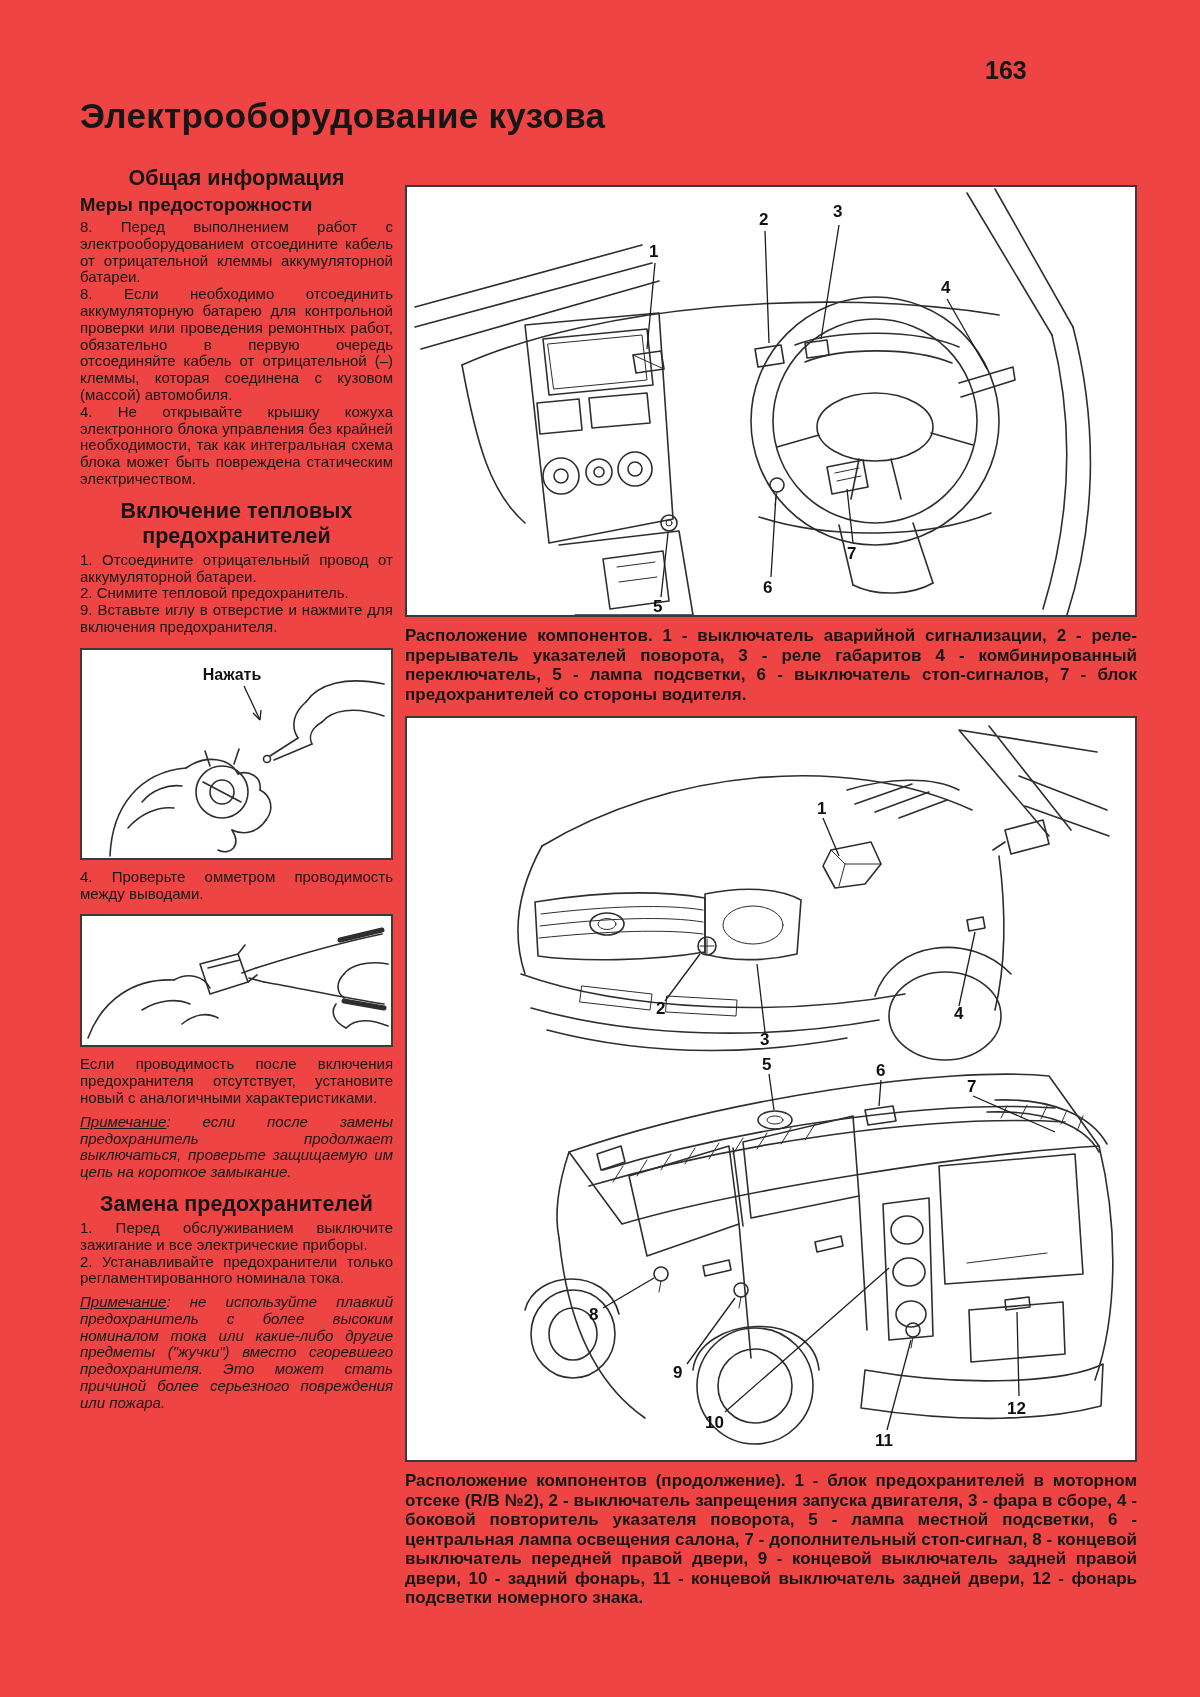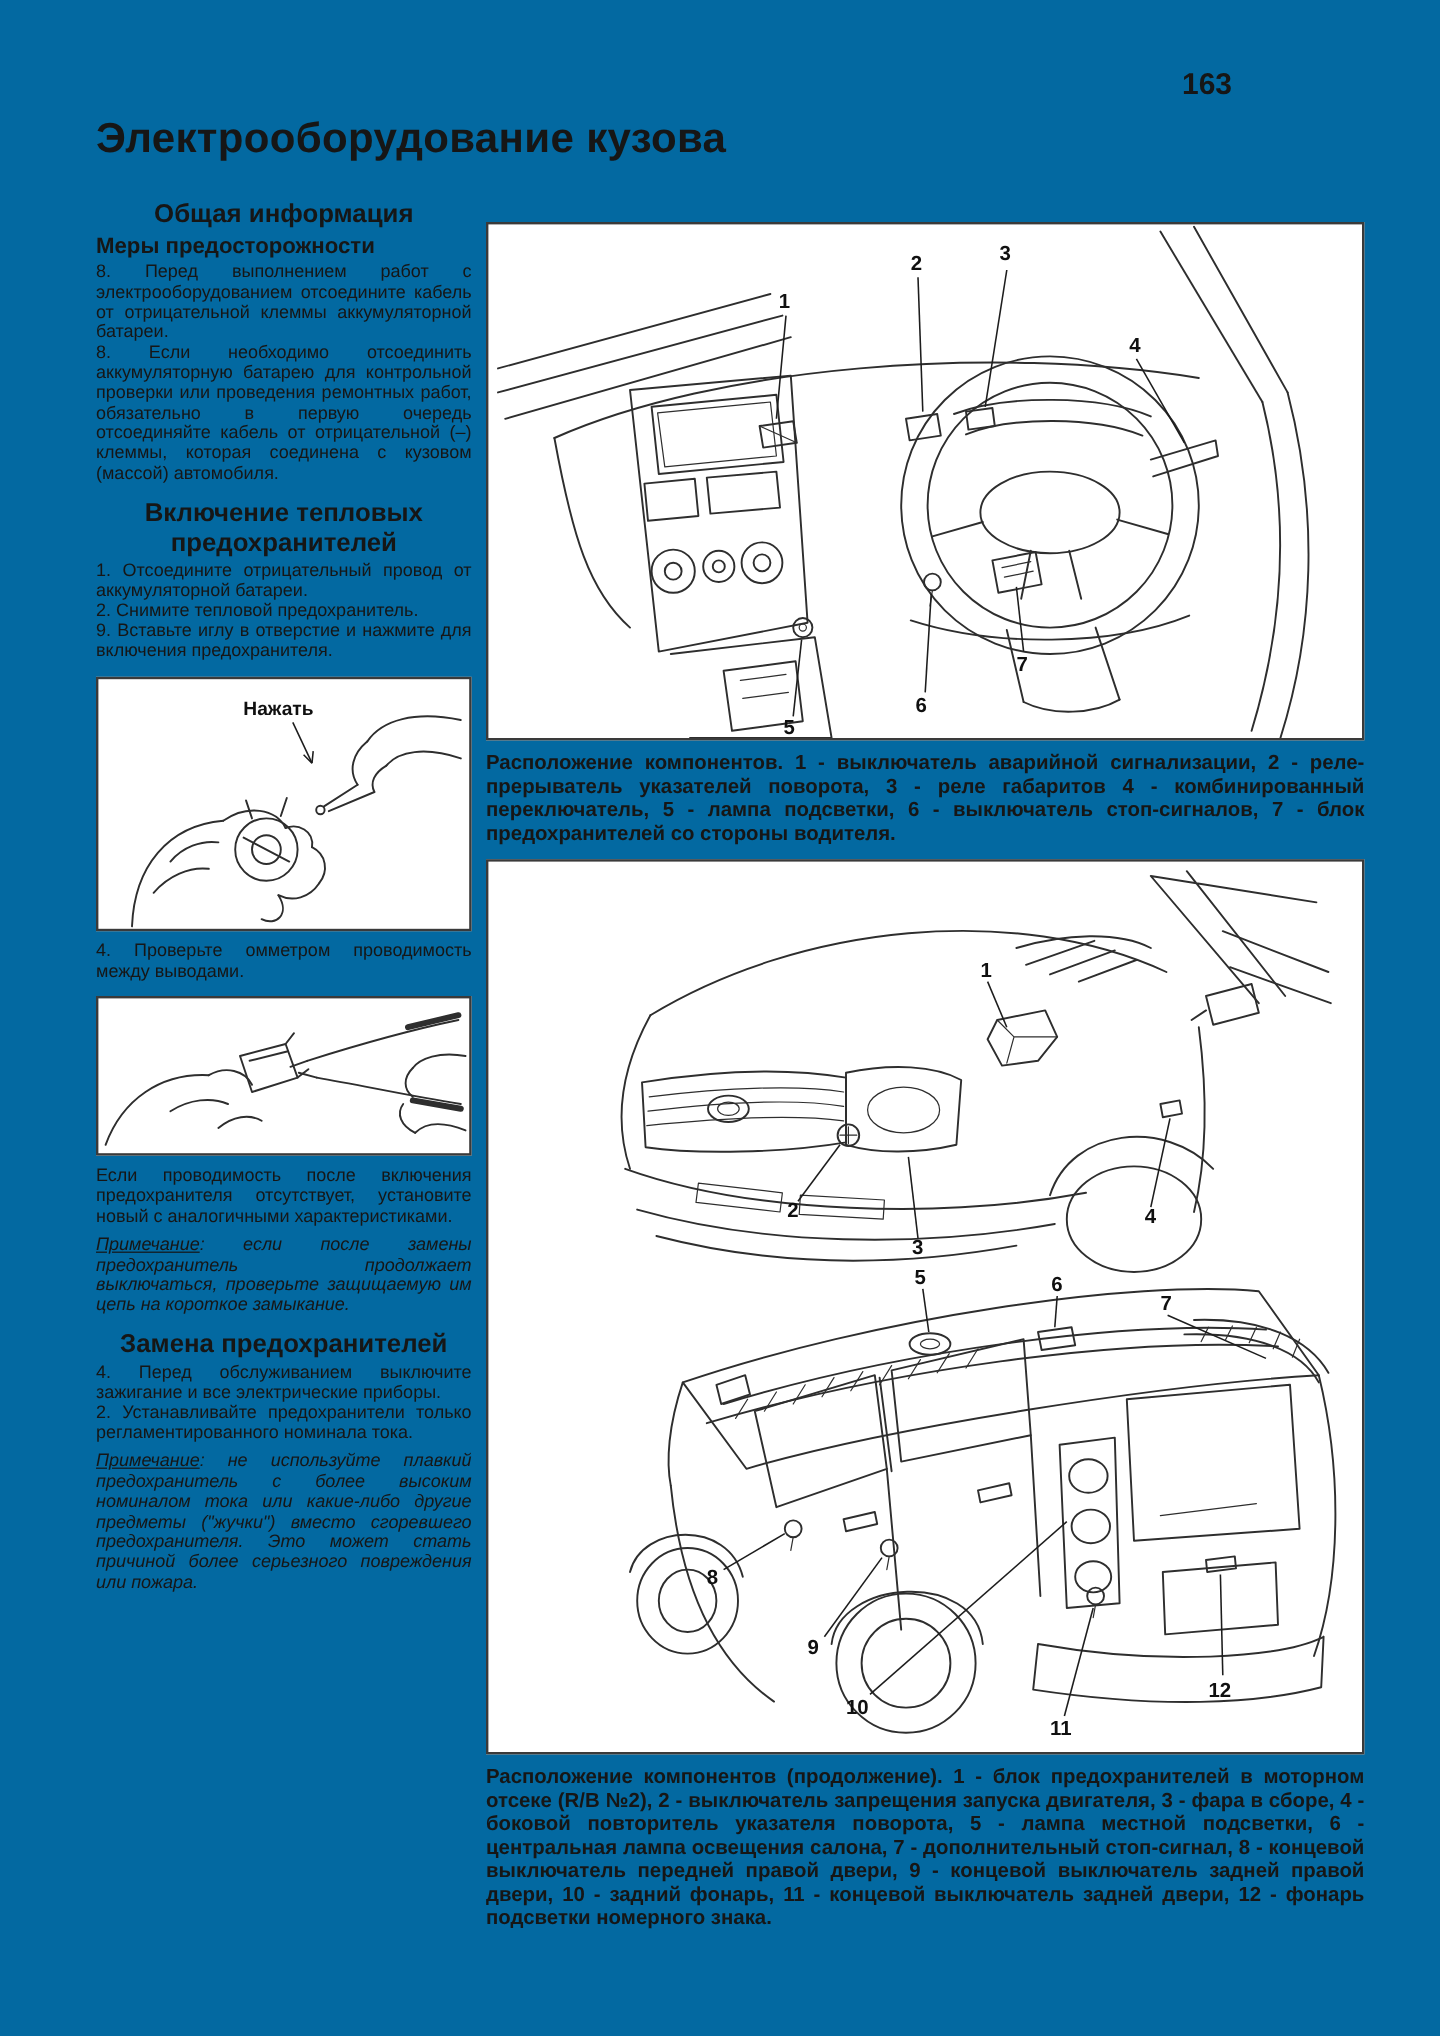--- a/index.html
+++ b/index.html
@@ -1,16 +1,16 @@
 <!DOCTYPE html>
 <html><head>
 <meta charset="utf-8">
 <style>
   html,body{margin:0;padding:0;background:#e8e8e8;}
-  .page{position:relative;width:1200px;height:1697px;background:#0369a1;color:#161616;
+  .page{position:relative;width:1200px;height:1697px;background:#ef4444;color:#161616;
         font-family:"Liberation Sans",sans-serif;overflow:hidden;}
   .pagenum{position:absolute;top:56px;left:985px;font-size:25px;font-weight:bold;}
   .title{position:absolute;top:96px;left:80px;font-size:35px;font-weight:bold;letter-spacing:.3px;}
   .leftcol{position:absolute;top:166px;left:80px;width:313px;}
   .rightcol{position:absolute;top:185px;left:405px;width:732px;}
   .h2{font-size:21.5px;font-weight:bold;line-height:25px;margin:0 0 3px 0;text-align:center;}
   .h2.mt{margin-top:11px;}
   .h3{font-size:18.5px;font-weight:bold;line-height:22px;margin:0 0 3px 0;}
   .p{font-size:15px;line-height:16.8px;text-align:justify;margin:0;}
   .note{font-size:15px;line-height:16.8px;text-align:justify;margin:7px 0 0 0;font-style:italic;}
@@ -30,20 +30,21 @@
 <div class="page">
 
   <div class="pagenum">163</div>
   <div class="title">Электрооборудование кузова</div>
 
   <div class="leftcol">
     <div class="h2">Общая информация</div>
     <div class="h3">Меры предосторожности</div>
     <p class="p">8. Перед выполнением работ с электрооборудованием отсоедините кабель от отрицательной клеммы аккумуляторной батареи.</p>
     <p class="p">8. Если необходимо отсоединить аккумуляторную батарею для контрольной проверки или проведения ремонтных работ, обязательно в первую очередь отсоединяйте кабель от отрицательной (–) клеммы, которая соединена с кузовом (массой) автомобиля.</p>
+    <p class="p">4. Не открывайте крышку кожуха электронного блока управления без крайней необходимости, так как интегральная схема блока может быть повреждена статическим электричеством.</p>
 
     <div class="h2 mt">Включение тепловых предохранителей</div>
     <p class="p">1. Отсоедините отрицательный провод от аккумуляторной батареи.</p>
     <p class="p">2. Снимите тепловой предохранитель.</p>
     <p class="p">9. Вставьте иглу в отверстие и нажмите для включения предохранителя.</p>
 
     <div class="figbox">
       <svg width="307" height="208" viewBox="0 0 307 208">
         <text x="150" y="30" text-anchor="middle" class="svglabel">Нажать</text>
         <path class="lead" d="M162,36 L178,70"></path>
@@ -107,21 +108,21 @@
           <path d="M306,110 C286,102 272,104 264,112"></path>
           <path d="M264,112 C252,106 248,96 254,88"></path>
         </g>
       </svg>
     </div>
 
     <p class="p">Если проводимость после включения предохранителя отсутствует, установите новый с аналогичными характеристиками.</p>
     <p class="note"><span class="nlab">Примечание</span><span>: если после замены предохранитель продолжает выключаться, проверьте защищаемую им цепь на короткое замыкание.</span></p>
 
     <div class="h2 mt">Замена предохранителей</div>
-    <p class="p">4. Перед обслуживанием выключите зажигание и все электрические приборы.</p>
+    <p class="p">1. Перед обслуживанием выключите зажигание и все электрические приборы.</p>
     <p class="p">2. Устанавливайте предохранители только регламентированного номинала тока.</p>
     <p class="note"><span class="nlab">Примечание</span><span>: не используйте плавкий предохранитель с более высоким номиналом тока или какие-либо другие предметы ("жучки") вместо сгоревшего предохранителя. Это может стать причиной более серьезного повреждения или пожара.</span></p>
   </div>
 
   <div class="rightcol">
 
     <div class="figbox" style="margin-top:0">
       <svg width="728" height="428" viewBox="0 0 728 428">
         <g class="art">
           <path d="M8,120 L235,58"></path>

